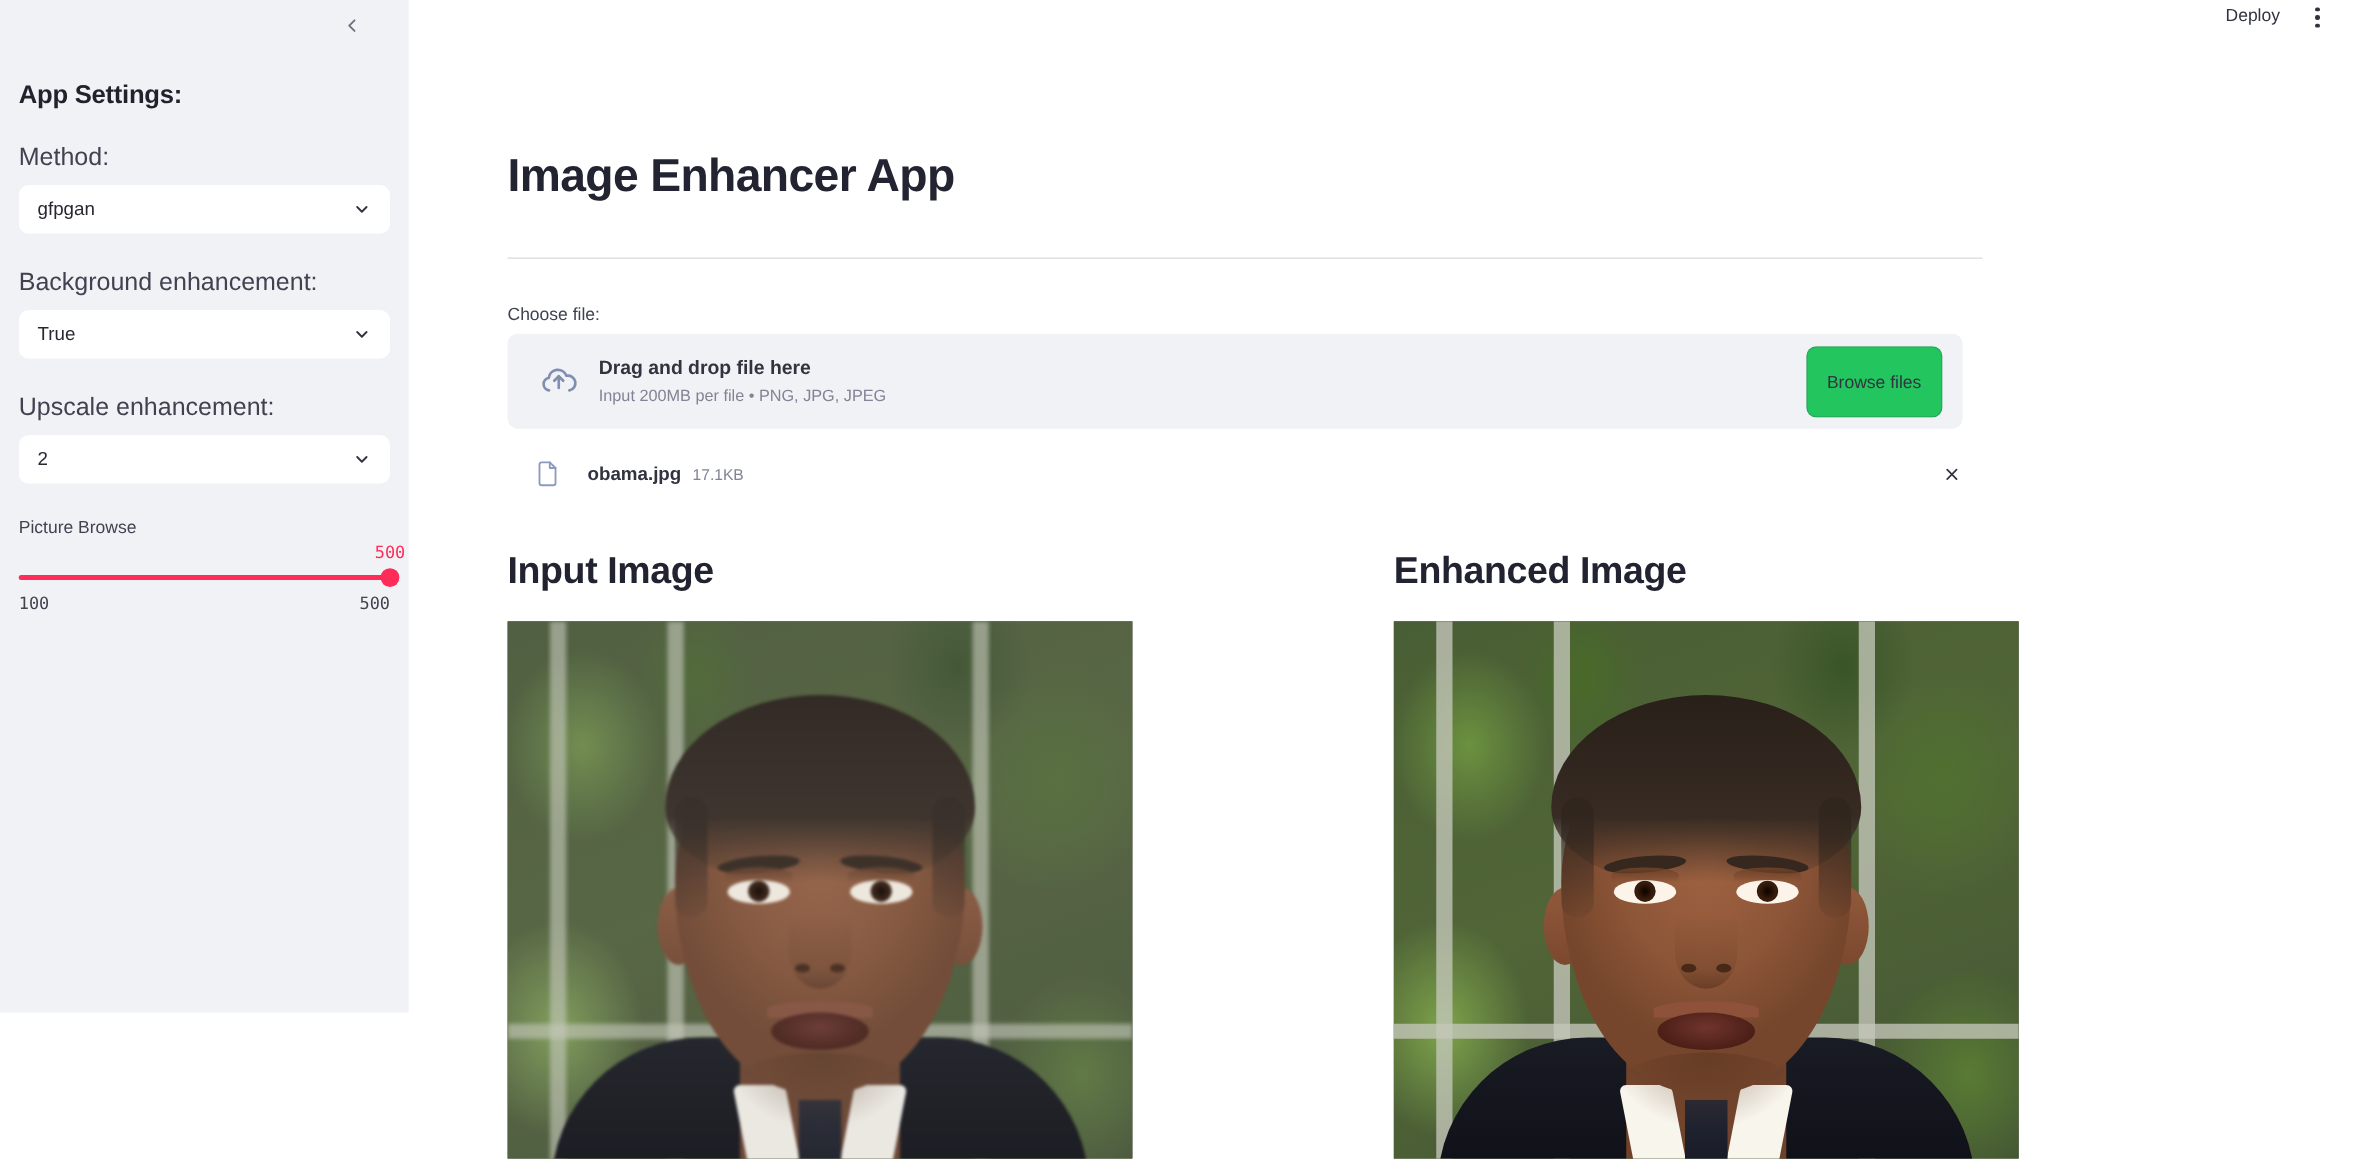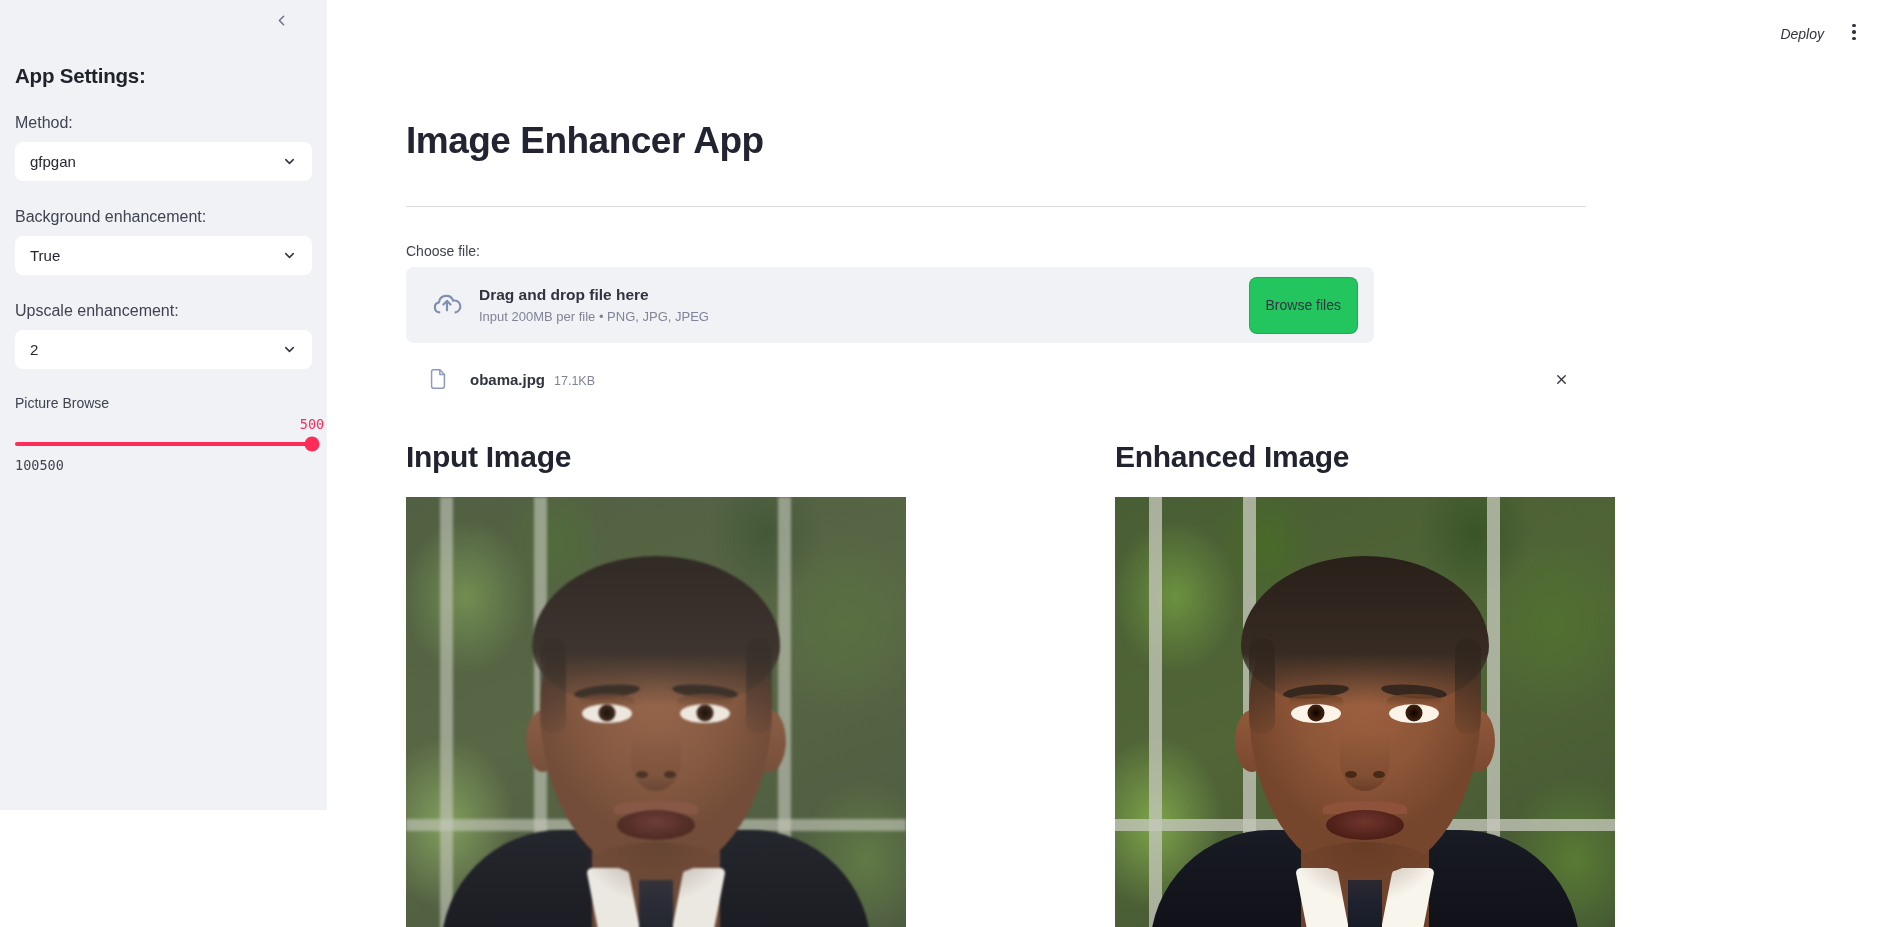--- a/index.html
+++ b/index.html
@@ -59,21 +59,21 @@
     font-size: 20.5px;
     font-weight: 700;
     color: #20232c;
     letter-spacing: -0.2px;
     margin-top: 24px;
     margin-bottom: 22px;
     line-height: 1.2;
   }
 
   .field-label {
-    font-size: 16px;
+    font-size: 20px;
     color: #3f4350;
     margin-bottom: 7px;
     line-height: 1.5;
   }
 
   .select-box {
     position: relative;
     width: 100%;
     height: 39px;
     background: #ffffff;
@@ -152,21 +152,21 @@
     width: 15px;
     height: 15px;
     border-radius: 50%;
     background: #ff2b58;
     transform: translate(-50%, -50%);
     cursor: grab;
   }
 
   .slider-ends {
     display: flex;
-    justify-content: flex-start;
+    justify-content: space-between;
     margin-top: 11px;
     font-family: "DejaVu Sans Mono", "Liberation Mono", monospace;
     font-size: 13.5px;
     color: #41444f;
   }
 
   
   .main {
     position: relative;
     flex: 1;
@@ -174,25 +174,24 @@
     overflow: hidden;
     background: #ffffff;
   }
 
   .main-topbar {
     position: absolute;
     top: 0;
     right: 0;
     height: 46px;
     display: flex;
-    align-items: flex-end;
+    align-items: flex-start;
     gap: 6px;
     padding-right: 16px;
     z-index: 5;
-    font-style: italic;
   }
 
   .deploy-btn {
     font-size: 14px;
     color: #31333f;
     padding: 5px 10px;
     border-radius: 6px;
     cursor: pointer;
     line-height: 1;
   }
@@ -233,21 +232,21 @@
 
   .choose-label {
     font-size: 14px;
     color: #3e4250;
     margin-top: 36px;
     margin-bottom: 8px;
   }
 
   
   .dropzone {
-    width: 968px;
+    width: 1164px;
     height: 76px;
     background: #f0f2f6;
     border-radius: 8px;
     display: flex;
     align-items: center;
     padding: 0 16px 0 18px;
   }
 
   .cloud-icon {
     width: 46px;

